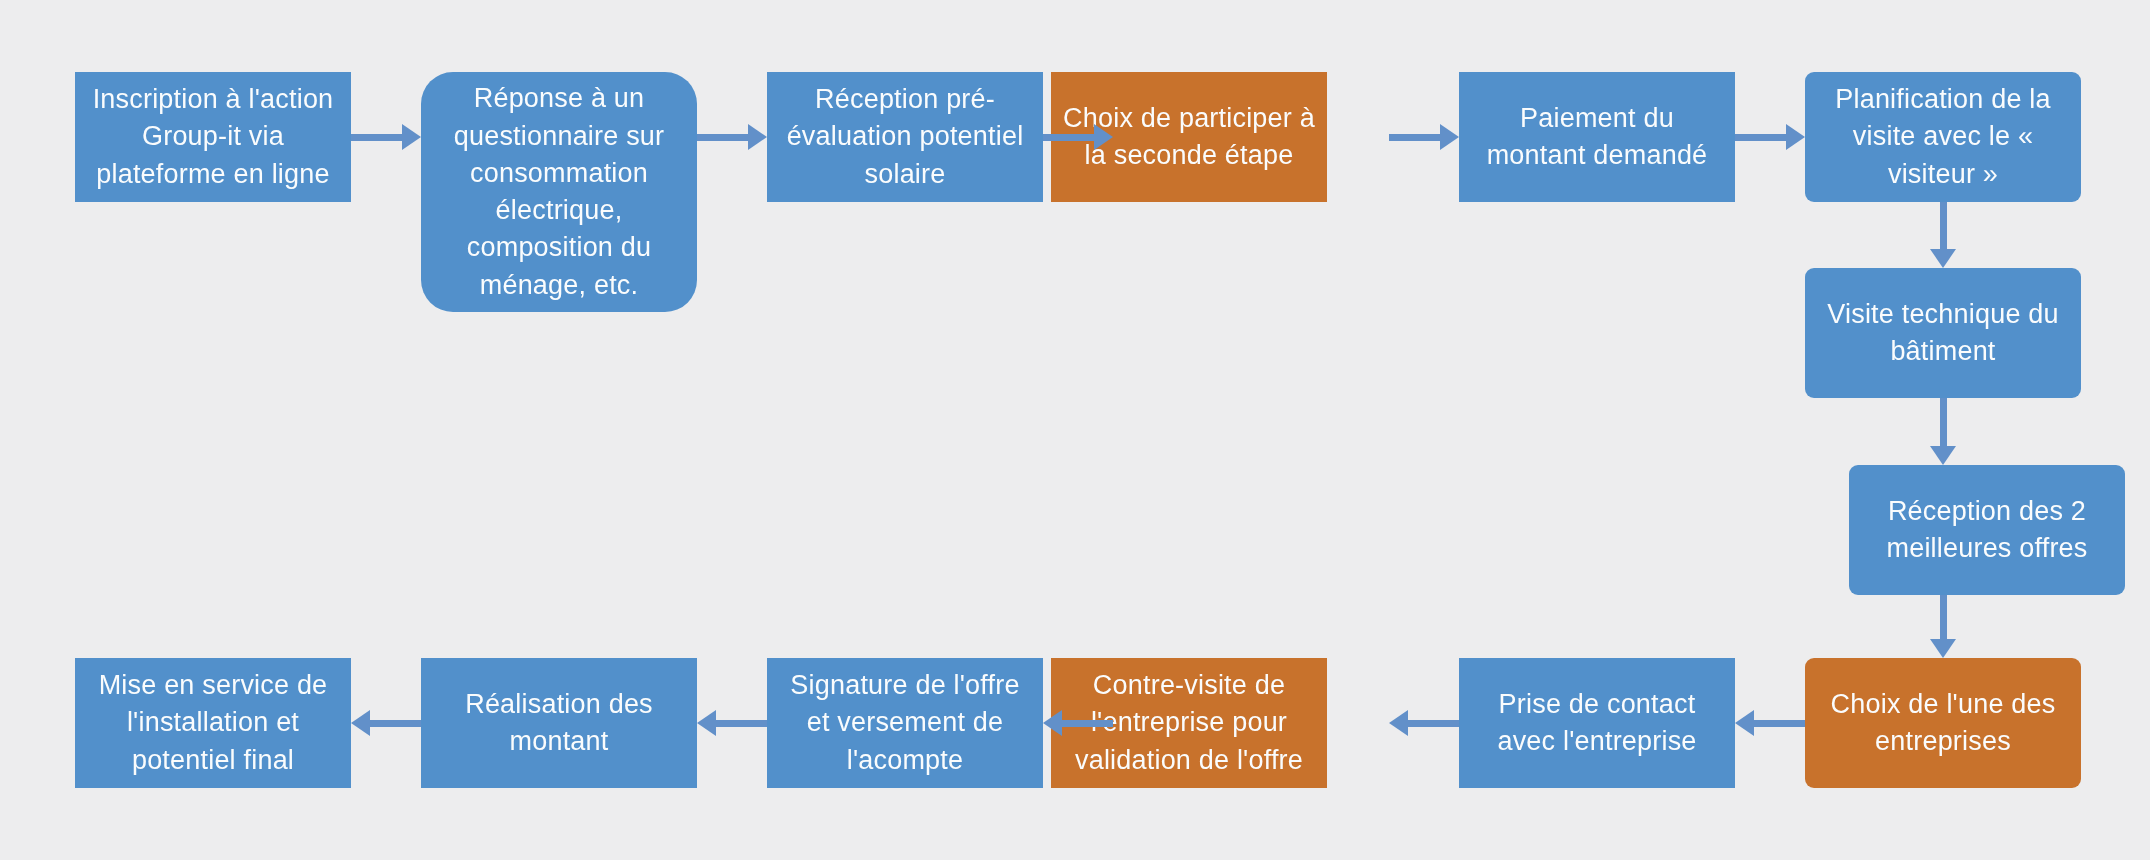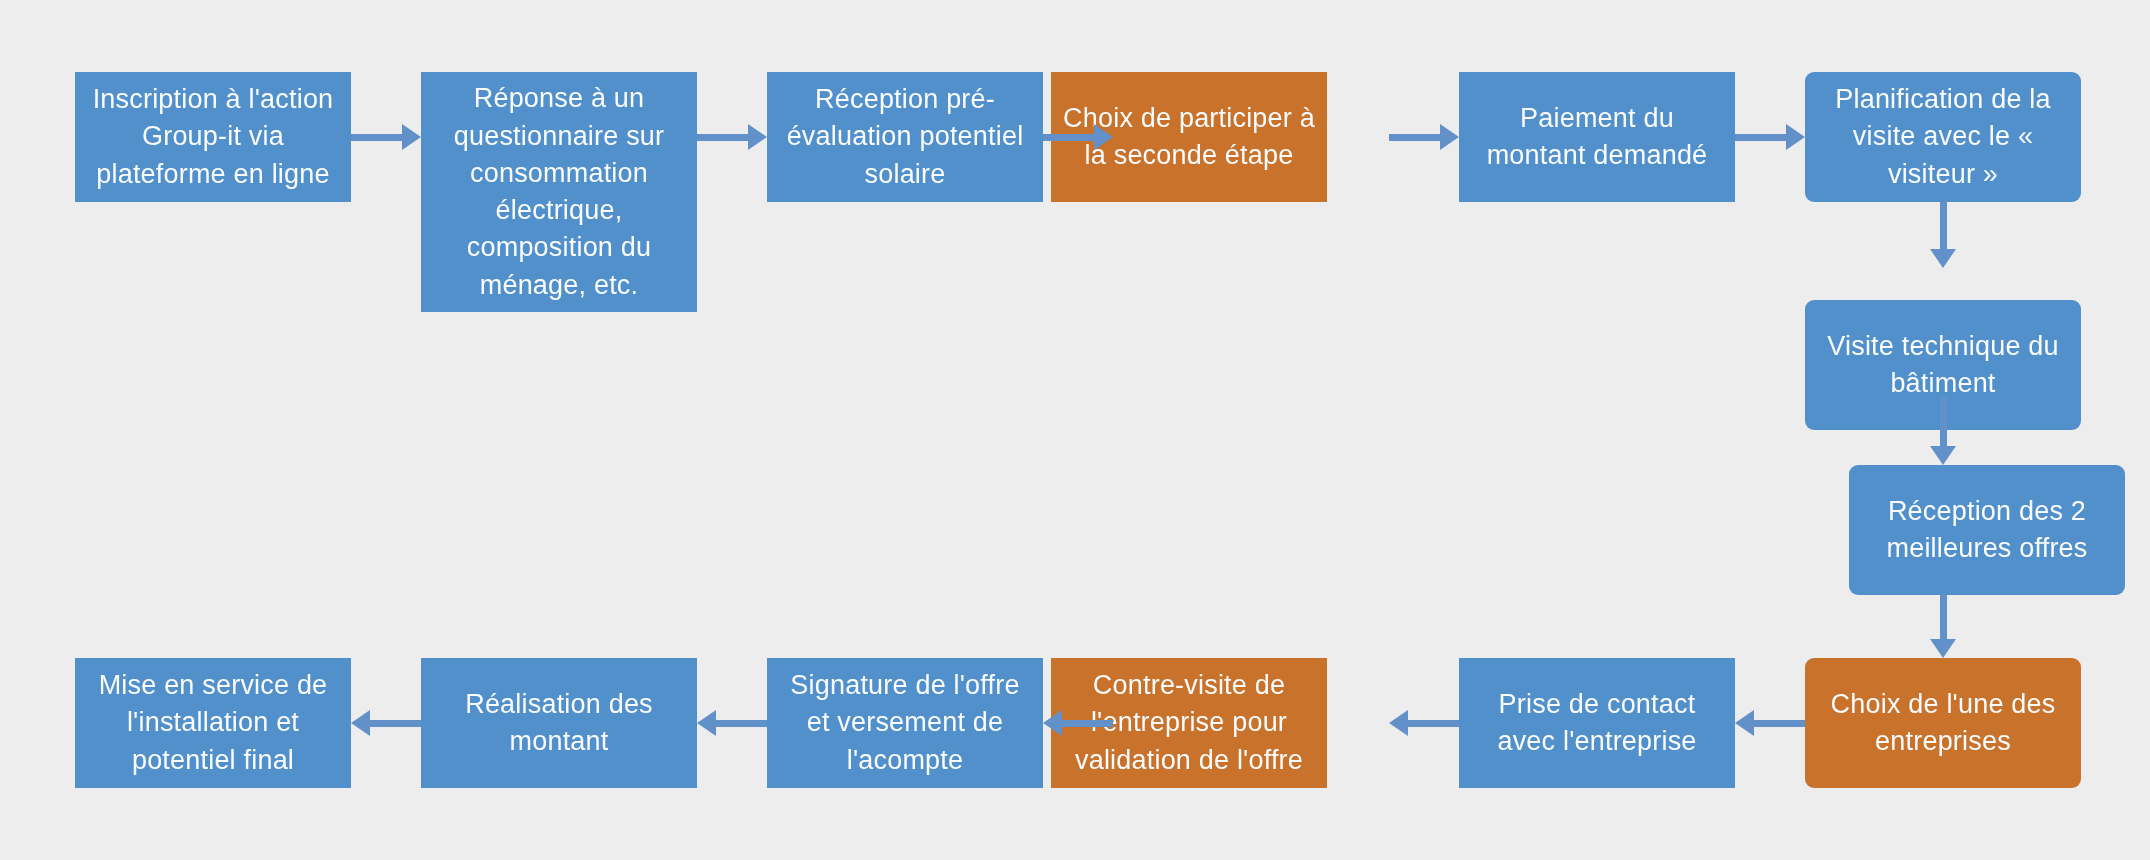--- a/index.html
+++ b/index.html
@@ -35,24 +35,24 @@
     height: 130px;
   }
   .node.blue   { background: var(--node-blue, #5290CB); }
   .node.orange { background: var(--node-orange, #C8722C); }
 
   
   .c1 { left: 75px; }  .c2 { left: 421px; }  .c3 { left: 767px; text-align: center; }
   .c4 { left: 1051px; } .c5 { left: 1459px; } .c6 { left: 1805px; border-radius: 9px; }
   
   .r1 { top: 72px; }
-  .r2a { top: 268px; margin-top: 32px; }
+  .r2a { top: 268px; }
   .r2b { top: 465px; margin-left: 44px; }
   .r3 { top: 658px; }
-  .tall { height: 240px; }
+  .tall { height: 240px; border-radius: 32px; }
 
   
   .arrow {
     position: absolute;
     display: flex;
     align-items: center;
   }
   .arrow.h { height: 26px; }
   .arrow.v { width: 26px; flex-direction: column; align-items: center; }
   .stem-h { flex: 1; height: 7px; background: var(--arrow, #6290C9); }

